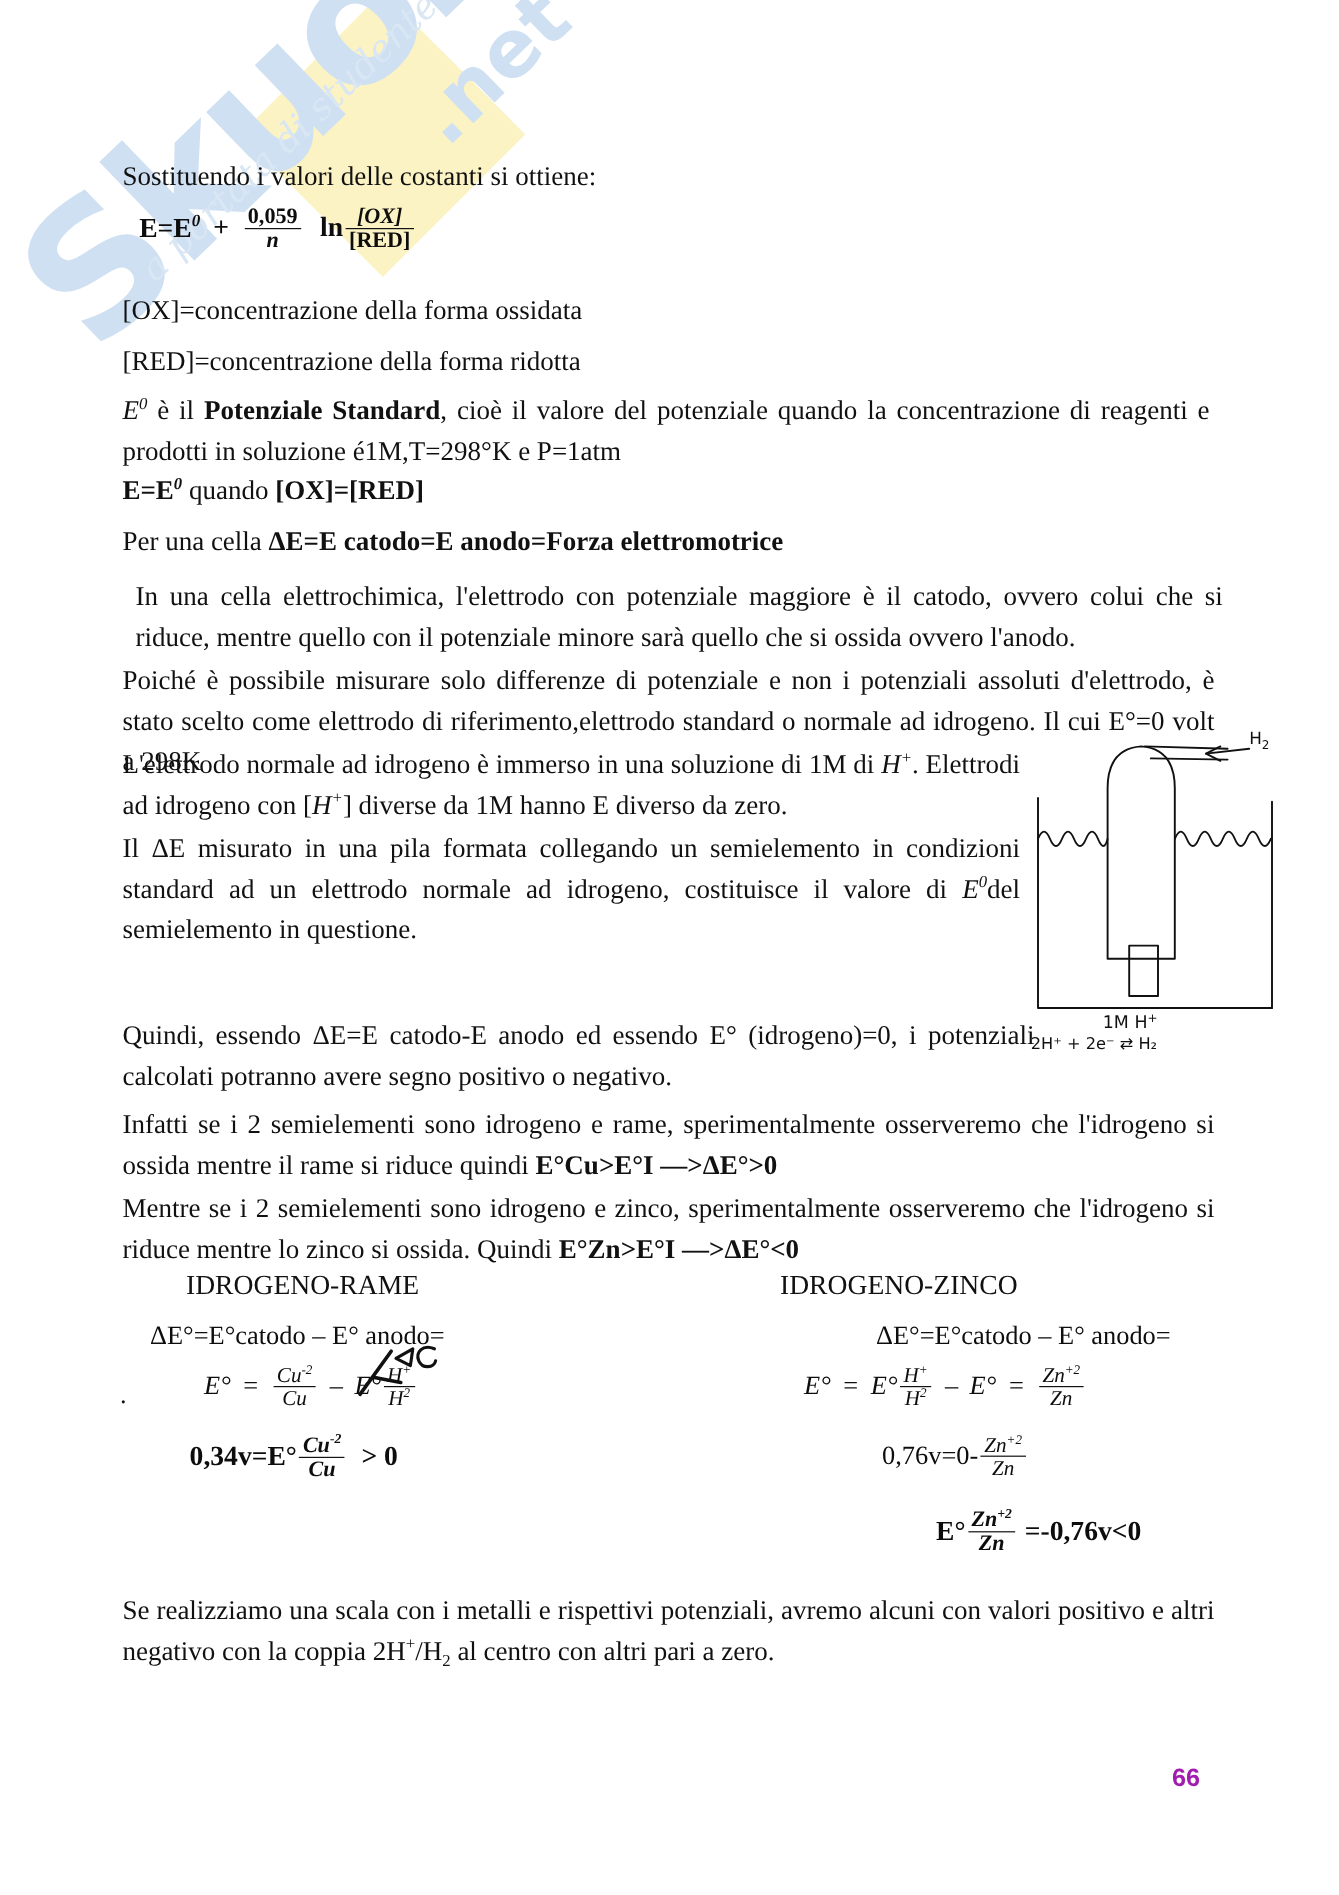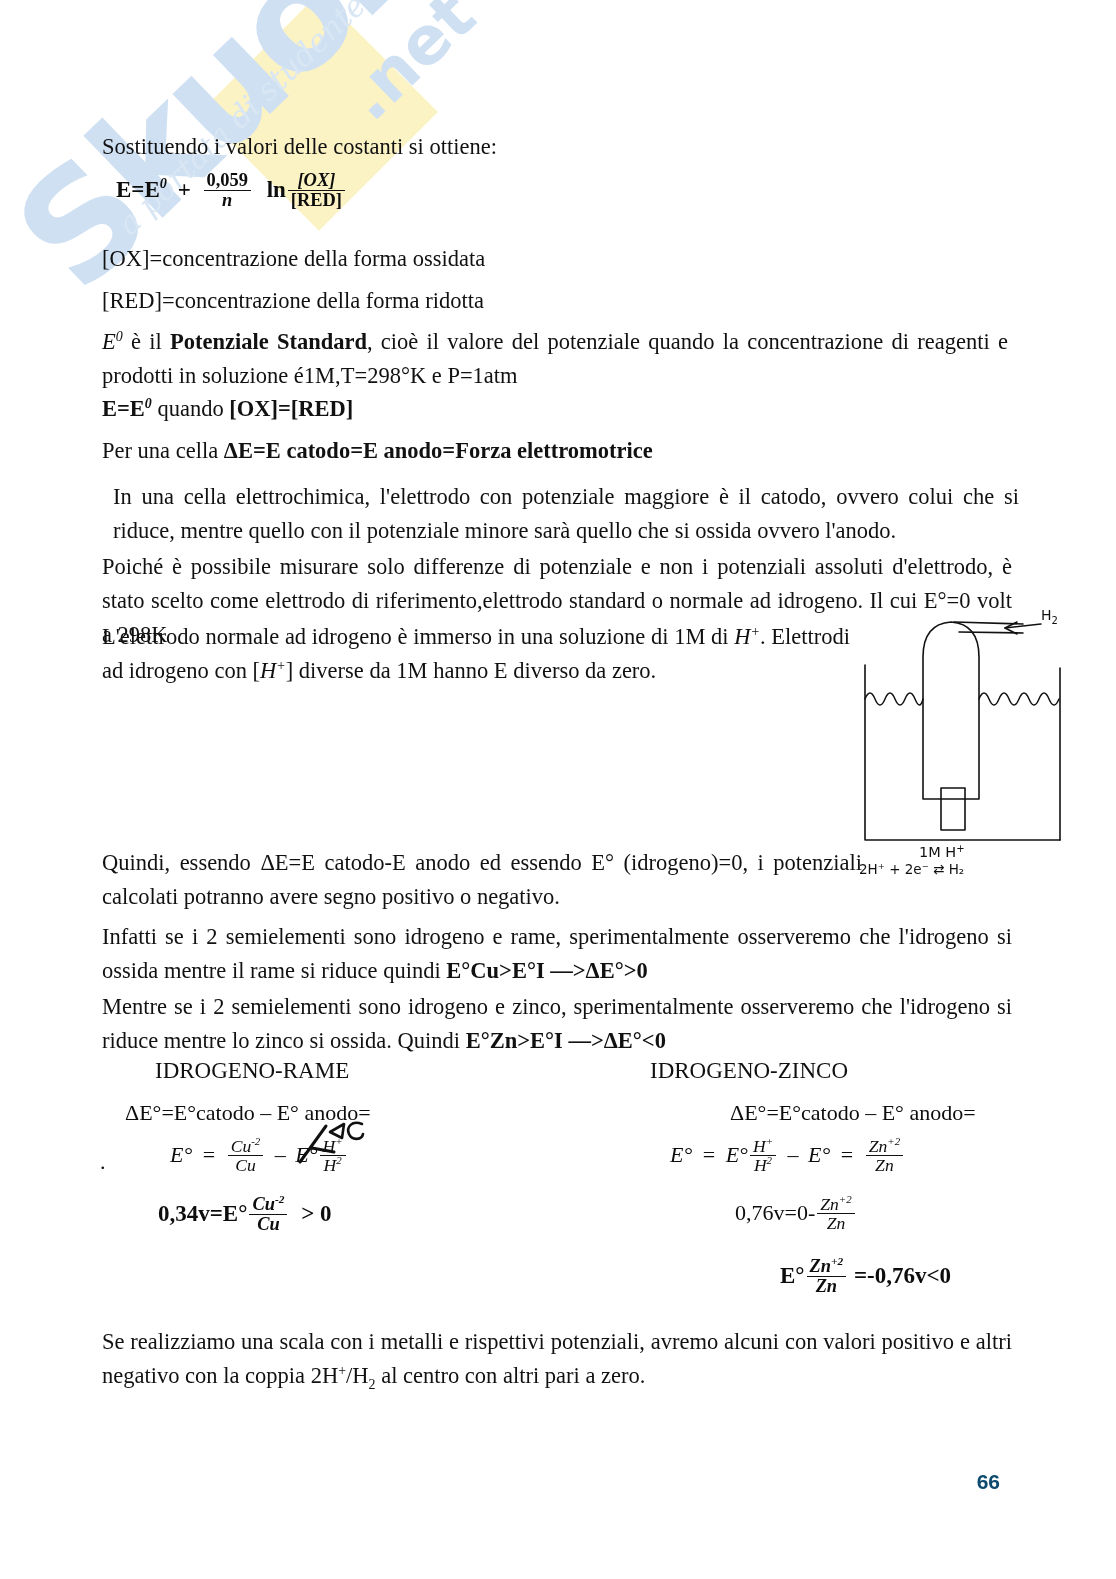--- a/index.html
+++ b/index.html
@@ -119,21 +119,21 @@
   .eqline { position: absolute; white-space: nowrap; }
 
   
   .pagenum {
     position: absolute;
     right: 96px;
     top: 1470px;
     font-family: "Liberation Sans", sans-serif;
     font-size: 21px;
     font-weight: bold;
-    color: #0c4a6e;
+    color: #a21caf;
   }
 
   
   .diagram {
     position: absolute;
     left: 855px;
     top: 602px;
     width: 215px;
     height: 275px;
     z-index: 3;
@@ -186,20 +186,23 @@
     </div>
 
     <div class="para just" style="left:102px; top:480px; width:906px;margin-left:11px;">In una cella elettrochimica, l'elettrodo con potenziale maggiore è il catodo, ovvero colui che si riduce, mentre quello con il potenziale minore sarà quello che si ossida ovvero l'anodo.</div>
 
     <div class="para just" style="left:102px; top:550px; width:910px;">Poiché è possibile misurare solo differenze di potenziale e non i potenziali assoluti d'elettrodo, è stato scelto come elettrodo di riferimento,elettrodo standard o normale ad idrogeno. Il cui E°=0 volt a 298K</div>
 
     <div class="para just" style="left:102px; top:620px; width:748px;">
       <span>L'elettrodo normale ad idrogeno è immerso in una soluzione di 1M di </span><span class="mi">H</span><sup class="mi">+</sup><span>. Elettrodi ad idrogeno con [</span><span class="mi">H</span><sup class="mi">+</sup><span>] diverse da 1M hanno E diverso da zero.</span>
     </div>
 
+    <div class="para just" style="left:102px; top:690px; width:748px;">
+      <span>Il ΔE misurato in una pila formata collegando un semielemento in condizioni standard ad un elettrodo normale ad idrogeno, costituisce il valore di </span><span class="mi">E</span><sup class="mi">0</sup><span>del semielemento in questione.</span>
+    </div>
 
 
     <div class="para just" style="left:102px; top:846px; width:760px;">Quindi, essendo ΔE=E catodo-E anodo ed essendo E° (idrogeno)=0, i potenziali calcolati potranno avere segno positivo o negativo.</div>
 
     <div class="para just" style="left:102px; top:920px; width:910px;">
       <span>Infatti se i 2 semielementi sono idrogeno e rame, sperimentalmente osserveremo che l'idrogeno si ossida mentre il rame si riduce quindi </span><b>E°Cu&gt;E°I —&gt;ΔE°&gt;0</b>
     </div>
 
     <div class="para just" style="left:102px; top:990px; width:910px;">
       <span>Mentre se i 2 semielementi sono idrogeno e zinco, sperimentalmente osserveremo che l'idrogeno si riduce mentre lo zinco si ossida. Quindi </span><b>E°Zn&gt;E°I —&gt;ΔE°&lt;0</b>

